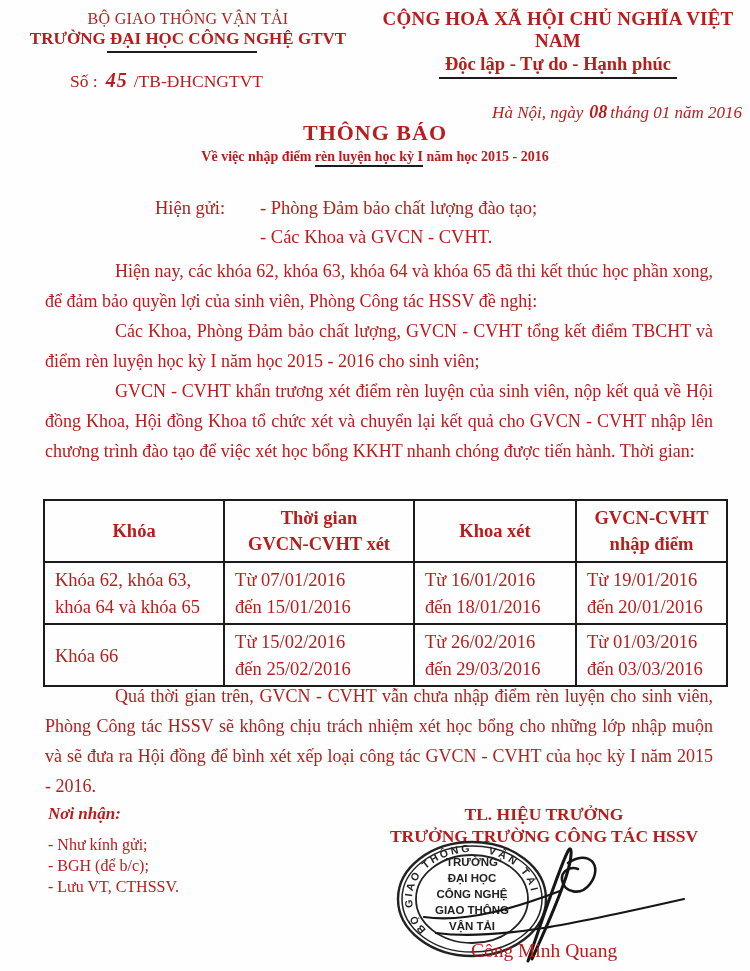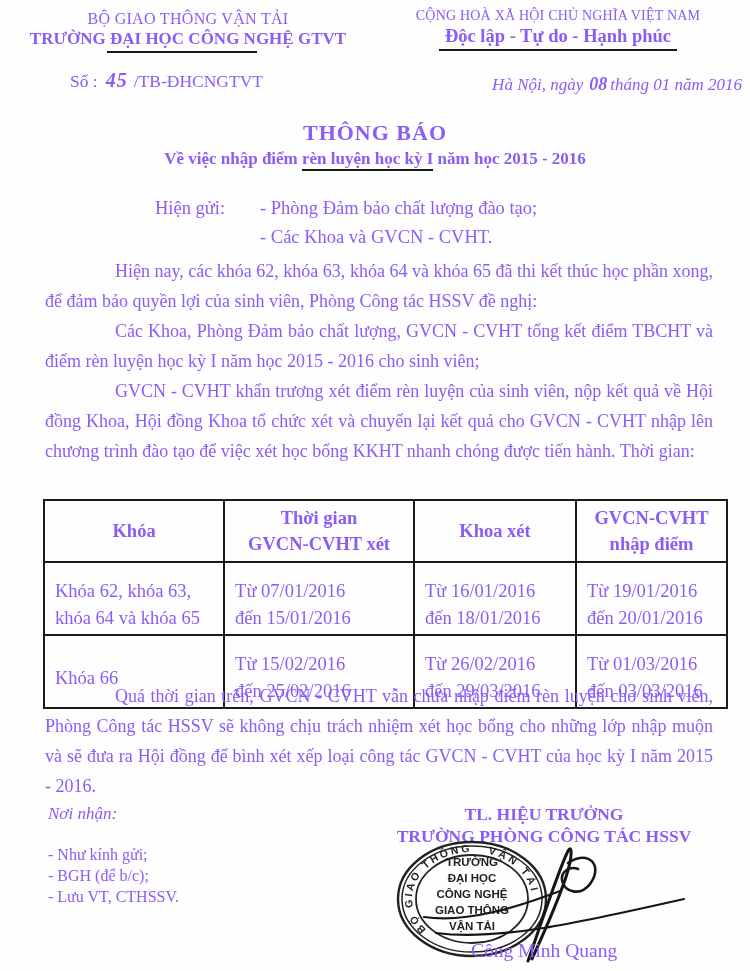--- a/index.html
+++ b/index.html
@@ -1,55 +1,55 @@
 <!DOCTYPE html>
 <html><head>
 <meta charset="utf-8">
 <style>
   html,body{margin:0;padding:0;background:#e8e8e8;}
   .page{
     position:relative;width:750px;height:971px;background:#fefefe;
-    font-family:"Liberation Serif","DejaVu Serif",serif;color:#8b5cf6;
+    font-family:"Liberation Serif","DejaVu Serif",serif;color:#b91c1c;
     overflow:hidden;margin:0 auto;
   }
   
   .hdr-left{position:absolute;left:12px;top:10px;width:352px;text-align:center;}
   .org-parent{font-size:16px;letter-spacing:.3px;}
   .org-name{font-size:17px;font-weight:bold;margin-top:1px;text-align:center;}
   .org-underline{width:150px;border-top:2px solid #1b1b1b;margin:2px 0 0 95px;}
   .doc-number{margin-top:16px;text-align:left;padding-left:58px;font-size:17.5px;}
   .hand-num{font-style:italic;font-size:20px;font-weight:bold;letter-spacing:1px;padding:0 6px 0 8px;}
   .hdr-right{position:absolute;left:372px;top:8px;width:372px;text-align:center;}
-  .motto1{font-size:14px;font-weight:normal;letter-spacing:.2px;}
+  .motto1{font-size:19px;font-weight:bold;letter-spacing:.2px;}
   .motto2{display:inline-block;font-size:18.5px;font-weight:bold;border-bottom:2px solid #1b1b1b;padding:0 6px 2px 6px;margin-top:2px;}
   .date-line{margin-top:23px;text-align:right;font-style:italic;font-size:17px;padding-right:2px;}
   .hand-day{font-weight:bold;font-size:18px;padding:0 3px;}
   .date-line .sp{padding-right:3px;}
   
   .title-block{position:absolute;left:0;top:120px;width:100%;text-align:center;}
   .doc-title{font-size:22px;font-weight:bold;letter-spacing:1px;}
-  .doc-subtitle{font-size:17px;font-weight:bold;margin-top:3px;}
+  .doc-subtitle{font-size:14px;font-weight:bold;margin-top:3px;}
   .doc-subtitle .ul{border-bottom:2px solid #1b1b1b;padding-bottom:1px;}
   
   .recipients{position:absolute;left:155px;top:194px;display:flex;font-size:18.5px;line-height:29px;}
   .recipients .label{width:105px;}
   
   .body-text{position:absolute;left:45px;width:668px;font-size:18px;line-height:30px;text-align:justify;}
   .body-text p{margin:0;text-indent:70px;}
   .b1{top:256px;}
   .b2{top:681px;}
   
   .doc-table{position:absolute;left:43px;top:499px;width:685px;border-collapse:collapse;font-size:18.5px;}
   .doc-table th,.doc-table td{border:2px solid #1b1b1b;white-space:pre-line;}
   .doc-table th{font-weight:bold;text-align:center;height:56px;line-height:26px;padding:2px 4px;}
-  .doc-table td{height:56px;line-height:27px;padding:14px 4px 1px 10px;vertical-align:middle;text-align:left;}
+  .doc-table td{height:56px;line-height:27px;padding:3px 4px 1px 10px;vertical-align:middle;text-align:left;}
   .c1{width:180px;} .c2{width:187px;} .c3{width:157px;} .c4{width:145px;}
   
   .noi-nhan{position:absolute;left:48px;top:803px;font-size:16px;line-height:21px;}
-  .noi-nhan .nn-label{font-weight:normal;font-style:italic;font-size:17px;margin-bottom:20px;}
+  .noi-nhan .nn-label{font-weight:bold;font-style:italic;font-size:17px;margin-bottom:10px;}
   .sig-block{position:absolute;left:358px;top:803px;width:372px;text-align:center;font-weight:bold;font-size:17.5px;line-height:22px;}
   .sig-name{position:absolute;left:358px;top:940px;width:372px;text-align:center;font-weight:normal;font-size:19.5px;}
   .stamp-svg{position:absolute;left:388px;top:835px;width:310px;height:135px;}
   .stamp-text{font-family:"Liberation Sans","DejaVu Sans",sans-serif;font-weight:bold;fill:#222;}
 </style>
 </head>
 <body>
 
 <div class="page">
 
@@ -132,21 +132,21 @@
 
   <div class="noi-nhan">
     <div class="nn-label">Nơi nhận:</div>
     <div>- Như kính gửi;</div>
     <div>- BGH (để b/c);</div>
     <div>- Lưu VT, CTHSSV.</div>
   </div>
 
   <div class="sig-block">
     <div>TL. HIỆU TRƯỞNG</div>
-    <div>TRƯỜNG PHÒNG CÔNG TÁC HSSV</div>
+    <div>TRƯỞNG TRƯỜNG CÔNG TÁC HSSV</div>
   </div>
 
   <svg class="stamp-svg" viewBox="0 0 310 135">
 
     <ellipse cx="84" cy="64" rx="74" ry="57" fill="none" stroke="#222" stroke-width="2.4"></ellipse>
     <ellipse cx="84" cy="64" rx="70" ry="53" fill="none" stroke="#222" stroke-width="1.5"></ellipse>
     <ellipse cx="84" cy="64" rx="56" ry="44" fill="none" stroke="#222" stroke-width="1.8"></ellipse>
 
     <path id="arcLeft" d="M 41.6 97.2 A 60 47 0 0 1 84 17" fill="none"></path>
     <path id="arcRight" d="M 84 17 A 60 47 0 0 1 126.4 97.2" fill="none"></path>

